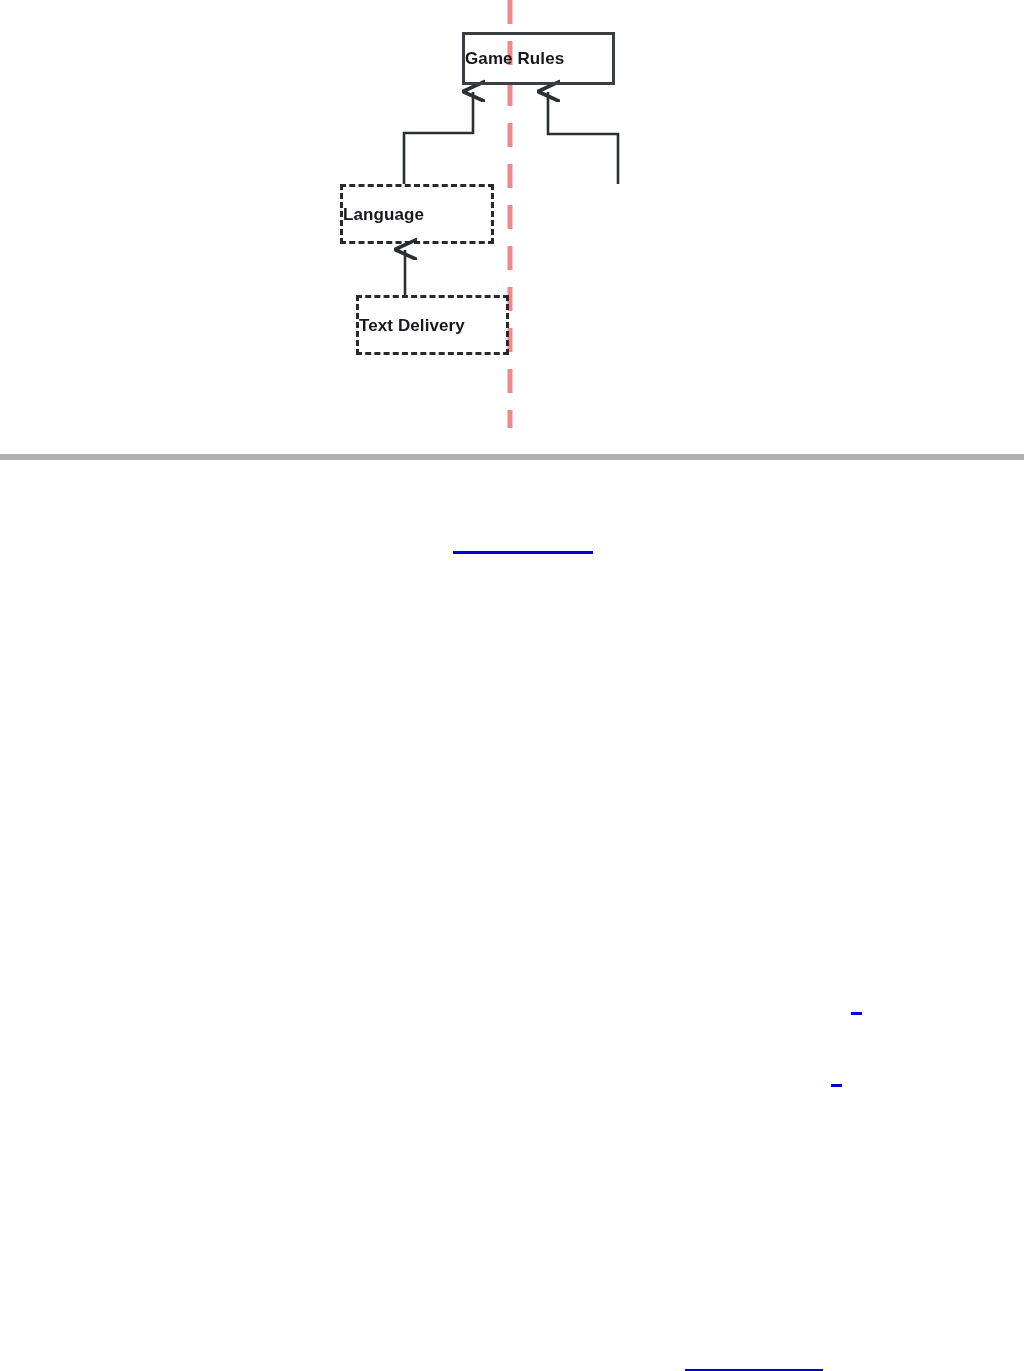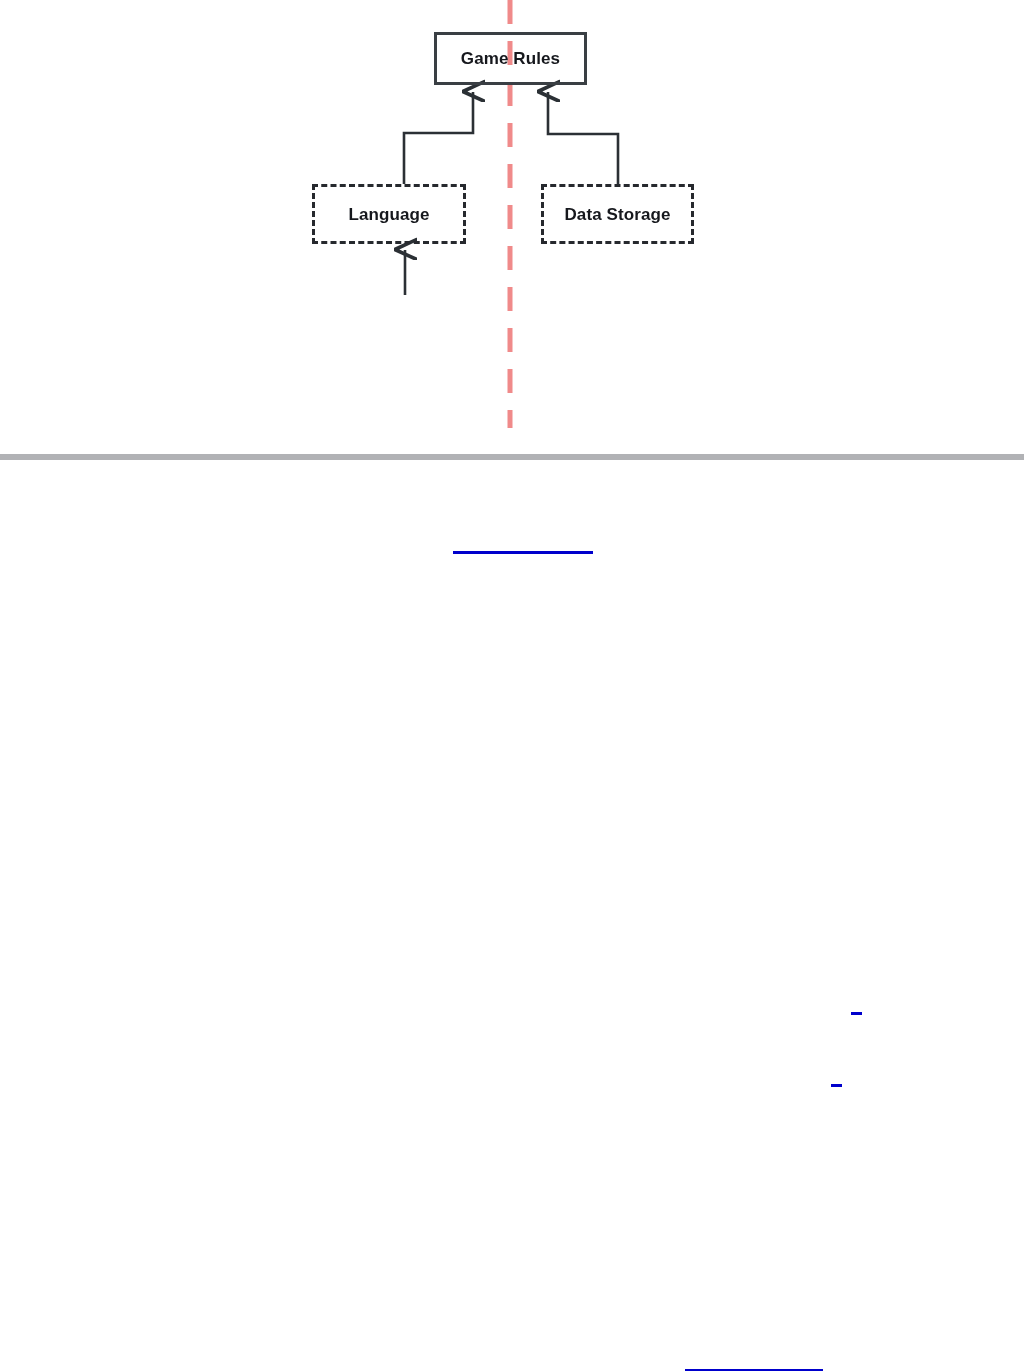--- a/index.html
+++ b/index.html
@@ -32,22 +32,22 @@
     width: 1024px;
     height: 440px;
     display: block;
   }
 
   .node-box {
     position: absolute;
     box-sizing: border-box;
     display: flex;
     align-items: center;
-    justify-content: center;
     background: transparent;
+    margin-left: 28px;
   }
   .node-box .node-label {
     font-family: "Liberation Sans", sans-serif;
     font-weight: bold;
     font-size: 17px;
     letter-spacing: 0.1px;
     color: #16181d;
     white-space: nowrap;
     line-height: 1;
   }
@@ -113,24 +113,24 @@
   </svg>
 
   <div class="node-box node-solid" style="left:434px; top:32px; width:153px; height:53px;">
     <span class="node-label">Game Rules</span>
   </div>
 
   <div class="node-box node-dashed" style="left:312px; top:184px; width:154px; height:60px;">
     <span class="node-label">Language</span>
   </div>
 
-  <div class="node-box node-dashed" style="left:541px; top:184px; width:153px; height:60px;">
-    <span class="node-label">Data Storage</span>
+
+  <div class="node-box node-dashed" style="left:328px; top:295px; width:153px; height:60px;">
+    <span class="node-label">Text Delivery</span>
   </div>
-
 
 </div>
 
 <div id="page-rule"></div>
 
 <div id="body-region">
   <a class="doc-link" href="#" style="left:453px; top:88px; width:140px;"></a>
   <a class="doc-link" href="#" style="left:851px; top:549px; width:11px;"></a>
   <a class="doc-link" href="#" style="left:831px; top:621px; width:11px;"></a>
   <a class="doc-link" href="#" style="left:685px; top:906px; width:138px;"></a>

